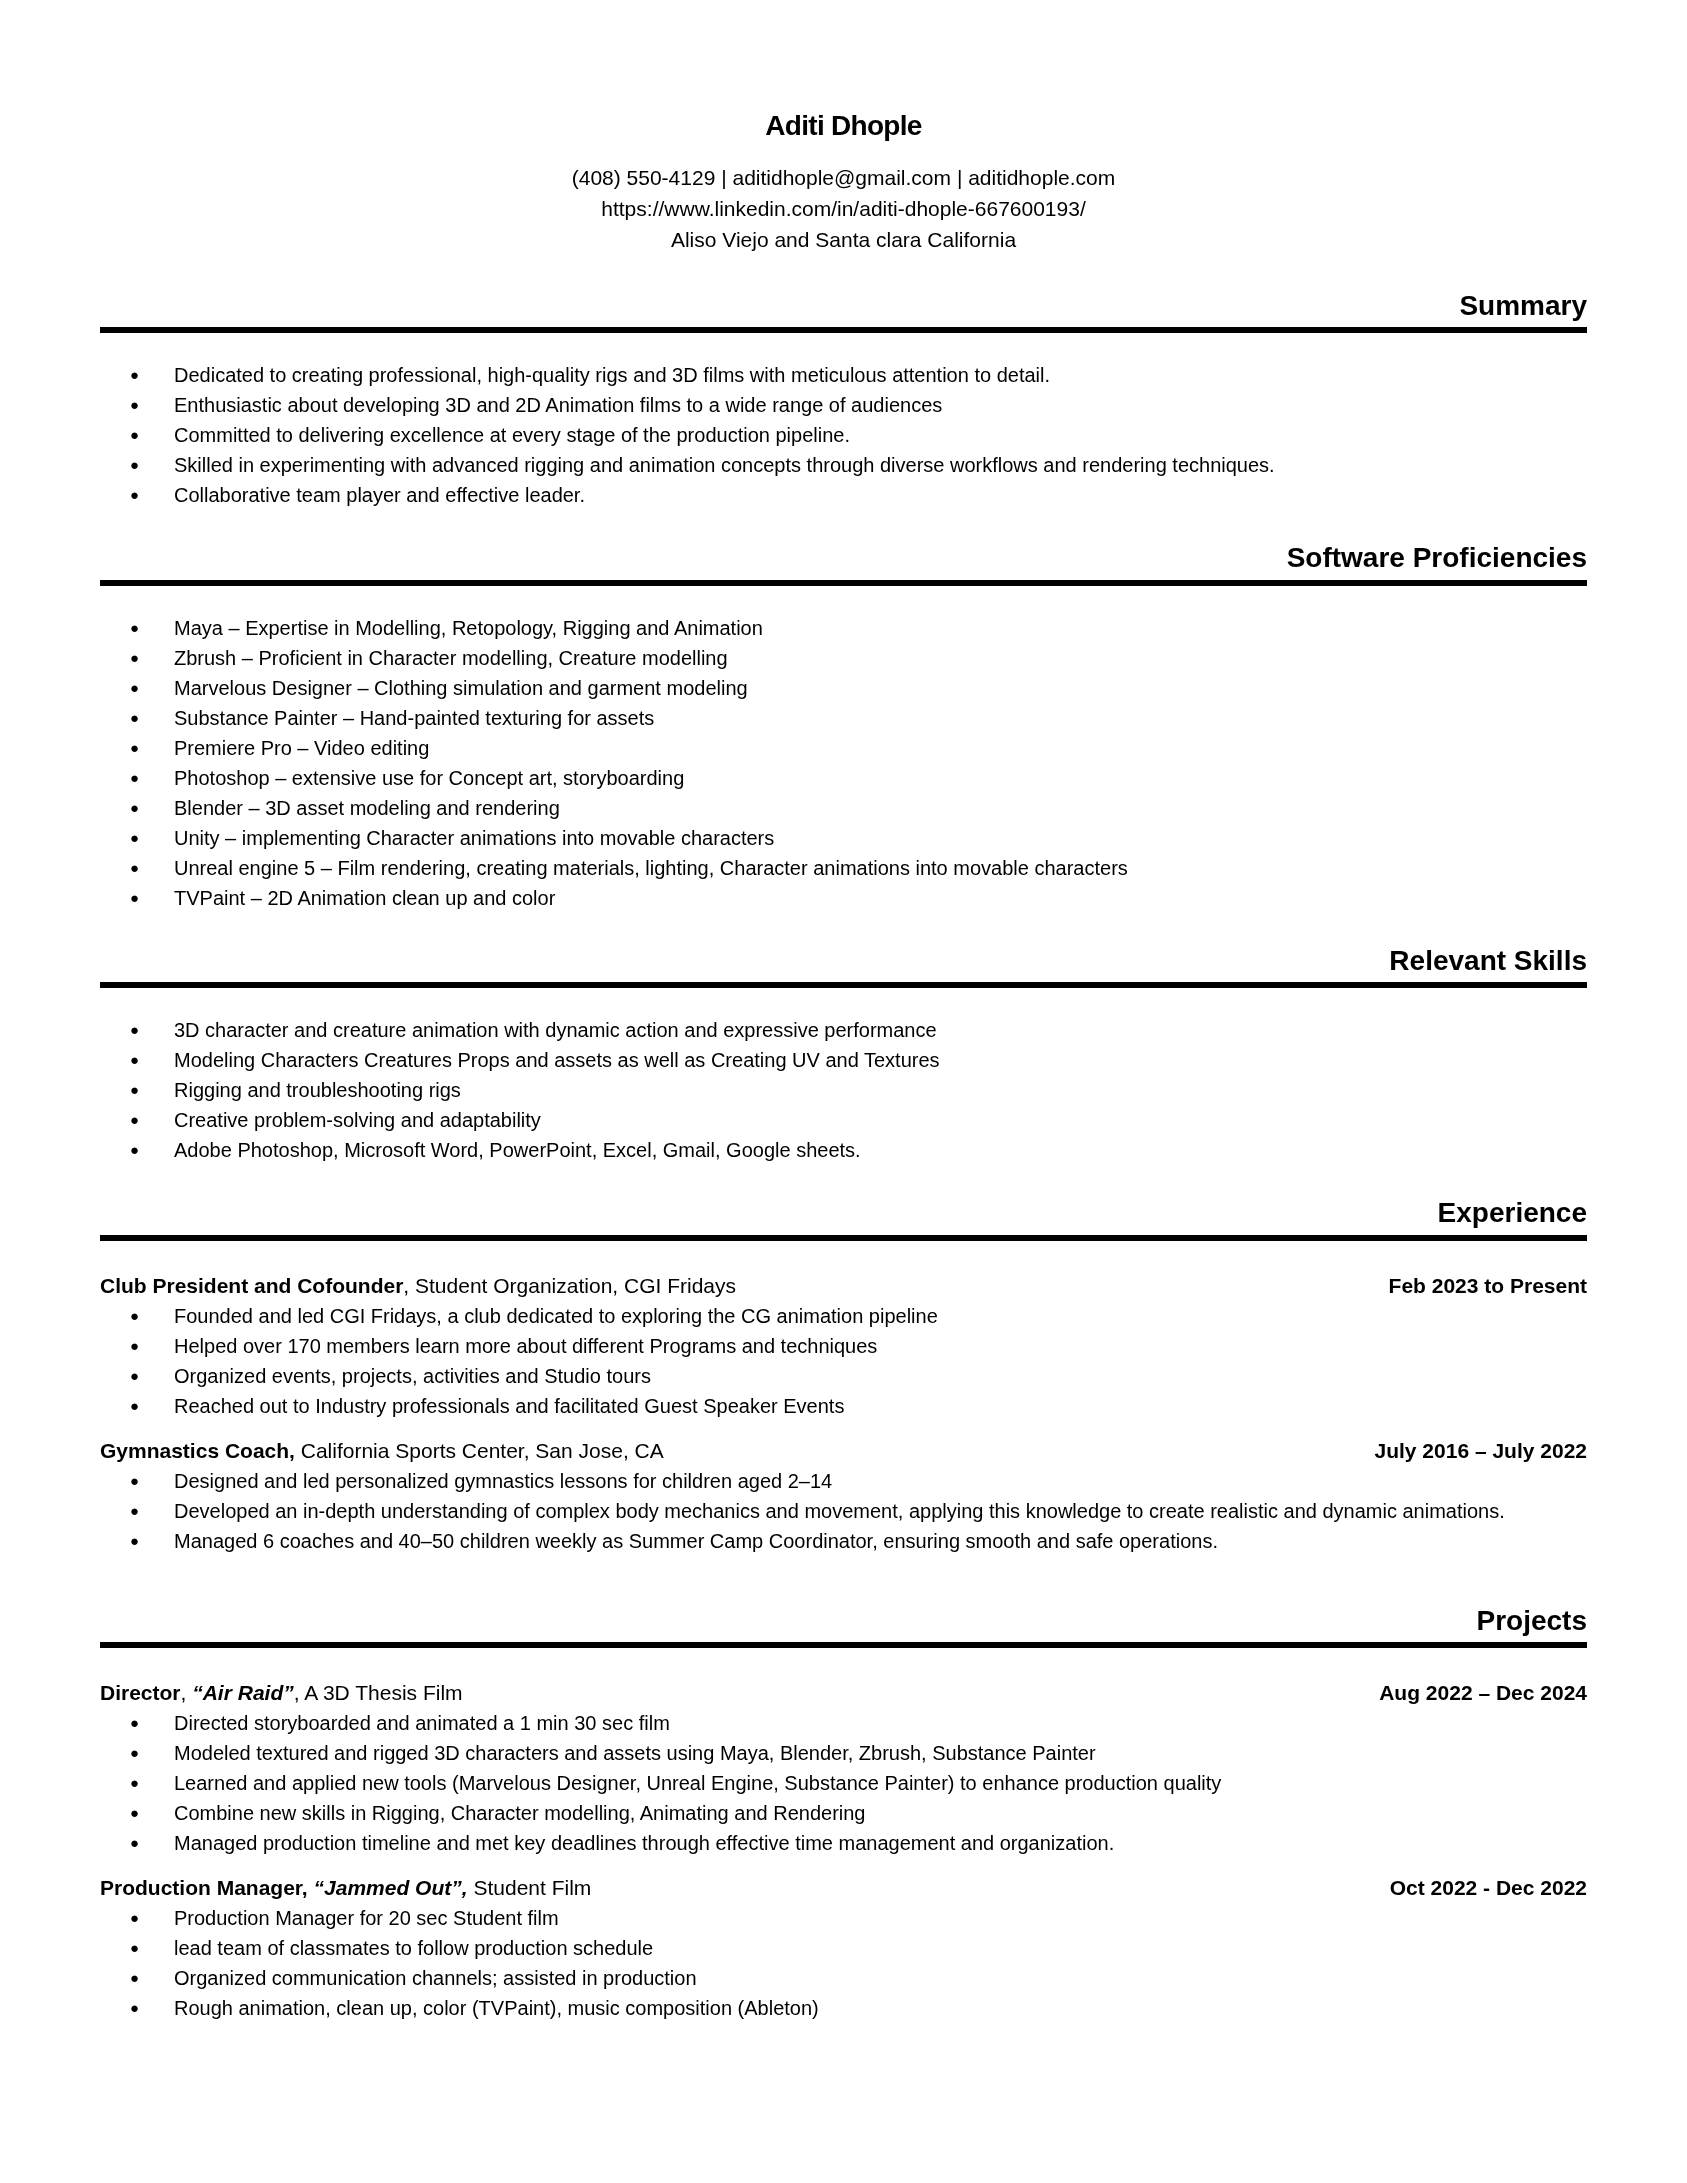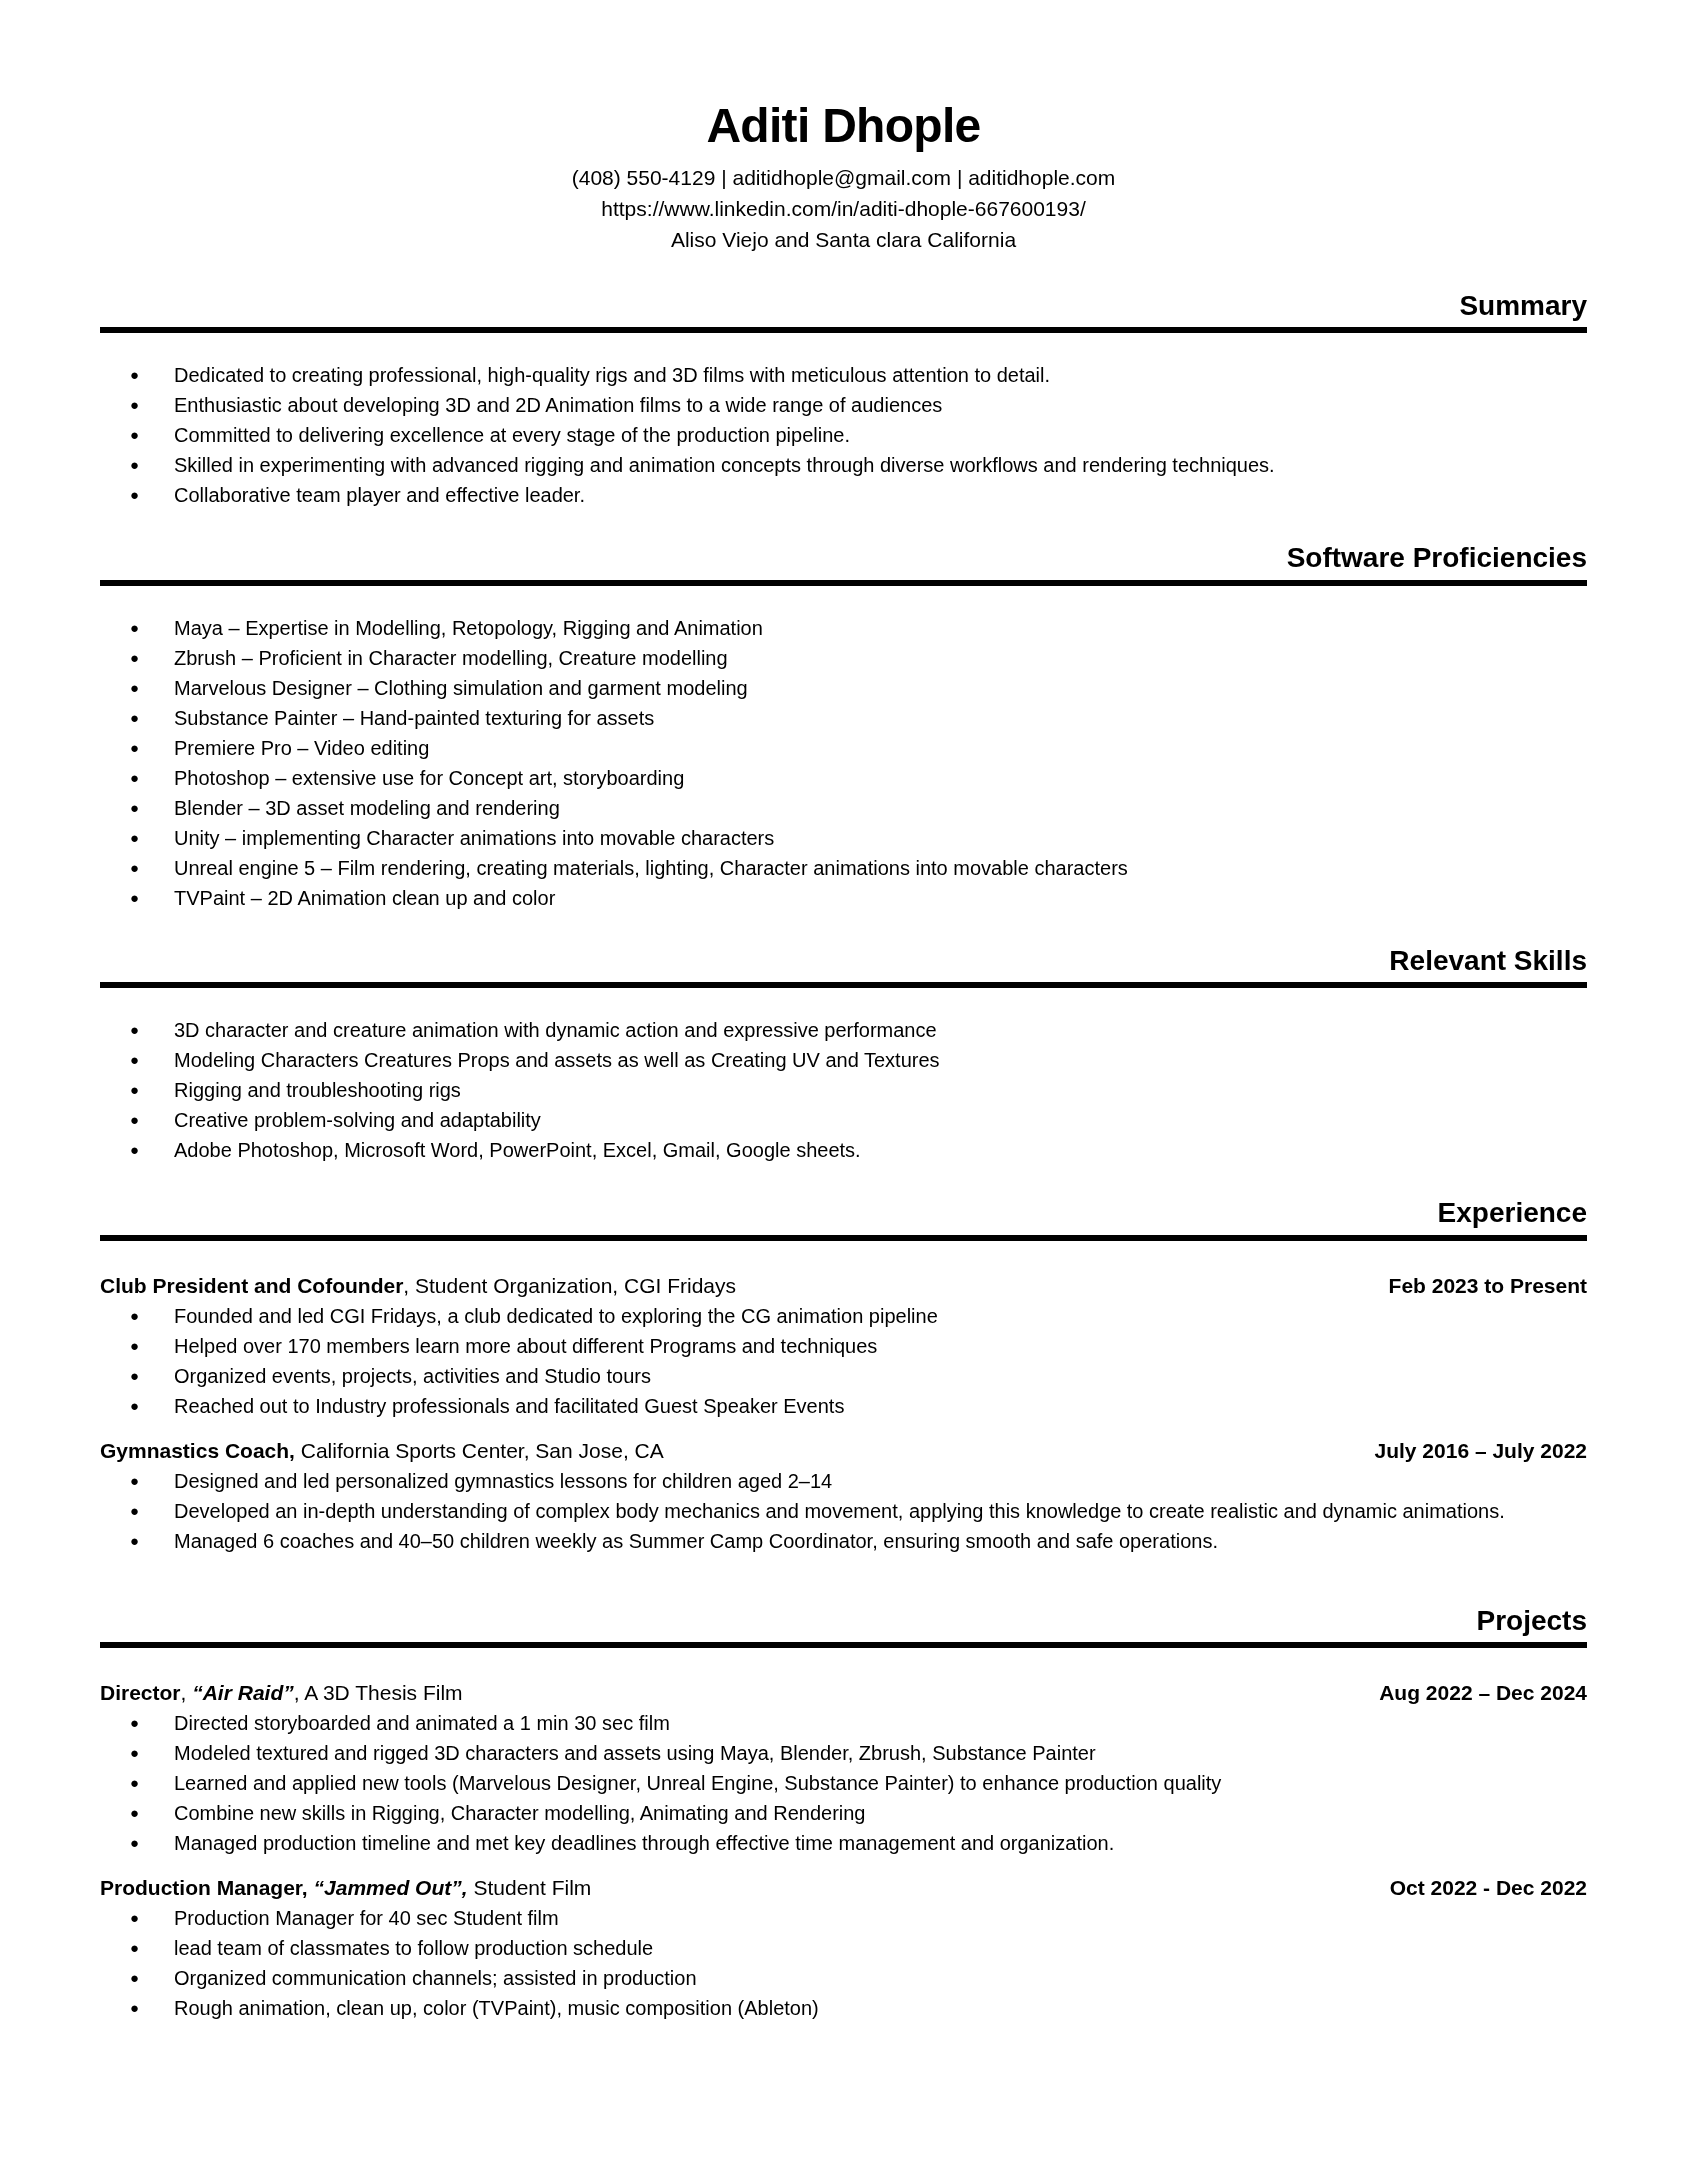--- a/index.html
+++ b/index.html
@@ -16,21 +16,21 @@
     width: 1687px;
     height: 2183px;
     padding: 101px 100px 0 100px;
     overflow: hidden;
   }
 
   
   .hdr { text-align: center; }
   .hdr h1 {
     margin: 0;
-    font-size: 48px;
+    font-size: 28px;
     line-height: 49px;
     font-weight: bold;
     letter-spacing: -0.7px;
   }
   .contact {
     margin: 0;
     font-size: 21px;
     line-height: 31px;
   }
   .contact.first { margin-top: 12px; }
@@ -180,21 +180,21 @@
             <li><span class="dot">●</span><span>Combine new skills in Rigging, Character modelling, Animating and Rendering</span></li>
             <li><span class="dot">●</span><span>Managed production timeline and met key deadlines through effective time management and organization.</span></li>
           </ul>
         </div>
         <div class="entry">
           <div class="entry-head">
             <span class="entry-title"><span style="font-weight: bold;">Production Manager,</span><span> </span><span style="font-weight: bold; font-style: italic;">“Jammed Out”,</span><span> Student Film</span></span>
             <span class="entry-date">Oct 2022 - Dec 2022</span>
           </div>
           <ul class="bullets tight">
-            <li><span class="dot">●</span><span>Production Manager for 40 sec Student film</span></li>
+            <li><span class="dot">●</span><span>Production Manager for 20 sec Student film</span></li>
             <li><span class="dot">●</span><span>lead team of classmates to follow production schedule</span></li>
             <li><span class="dot">●</span><span>Organized communication channels; assisted in production</span></li>
             <li><span class="dot">●</span><span>Rough animation, clean up, color (TVPaint), music composition (Ableton)</span></li>
           </ul>
         </div>
       </div>
   </section>
 
 </div>
 

